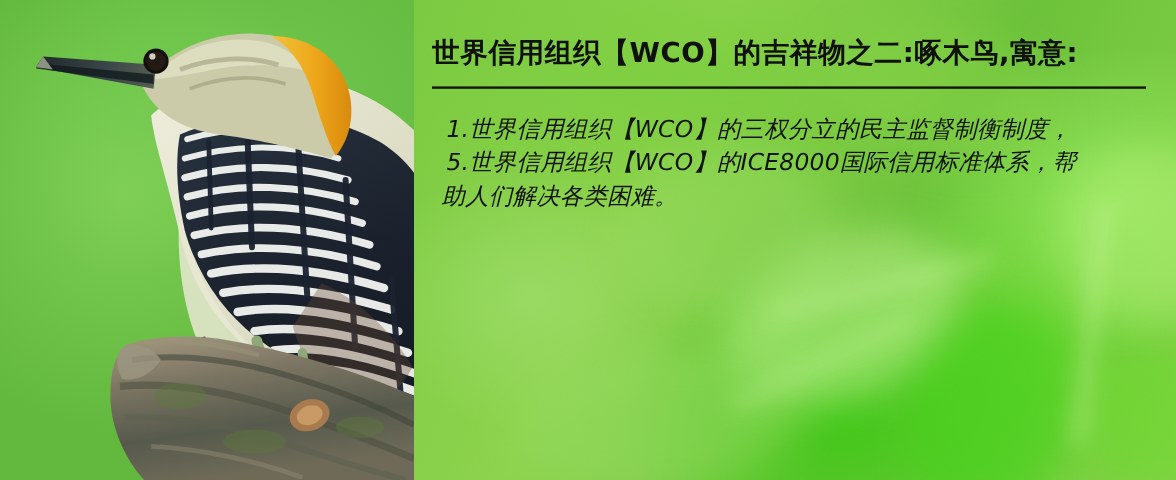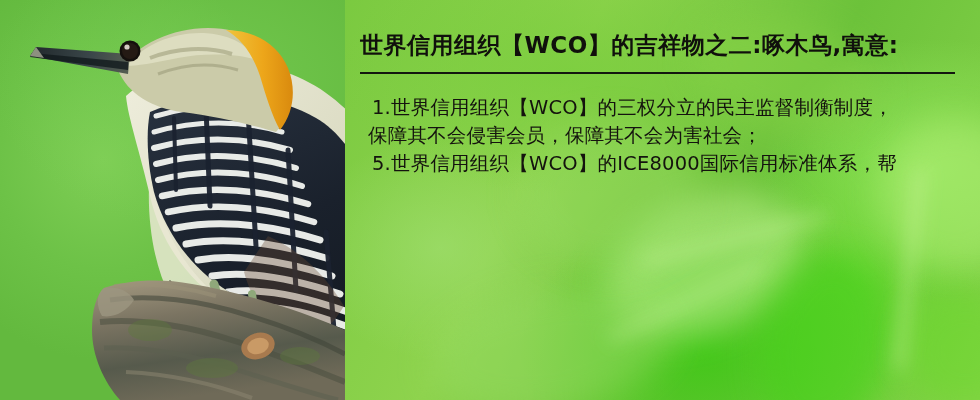--- a/index.html
+++ b/index.html
@@ -109,20 +109,21 @@
   }
   .body-list {
     position: absolute;
     left: 0px;
     top: 94px;
     width: 620px;
     color: #14130e;
     font-size: 19.5px;
     line-height: 28px;
     letter-spacing: 0.2px;
+    font-style: italic;
   }
   .body-item { white-space: nowrap; }
   .body-item .ln-first { padding-left: 17px; }
   .body-item .ln-cont  { padding-left: 13px; display: block; }
 </style>
 </head>
 <body>
 
 <div class="banner">
 
@@ -310,23 +311,23 @@
   <div class="text-col">
 
     <div class="banner-title">世界信用组织【WCO】的吉祥物之二:啄木鸟,寓意:</div>
 
     <div class="title-rule"></div>
 
     <div class="body-list">
 
       <div class="body-item">
         <span class="ln-first">1.世界信用组织【WCO】的三权分立的民主监督制衡制度，</span>
-        <span class="ln-cont">保障其不会侵害会员，保障其不会为害社会；</span>
       </div>
 
       <div class="body-item">
         <span class="ln-first">5.世界信用组织【WCO】的ICE8000国际信用标准体系，帮</span>
+        <span class="ln-cont">助人们解决各类困难。</span>
       </div>
 
     </div>
   </div>
 
 </div>
 
 </body></html>

